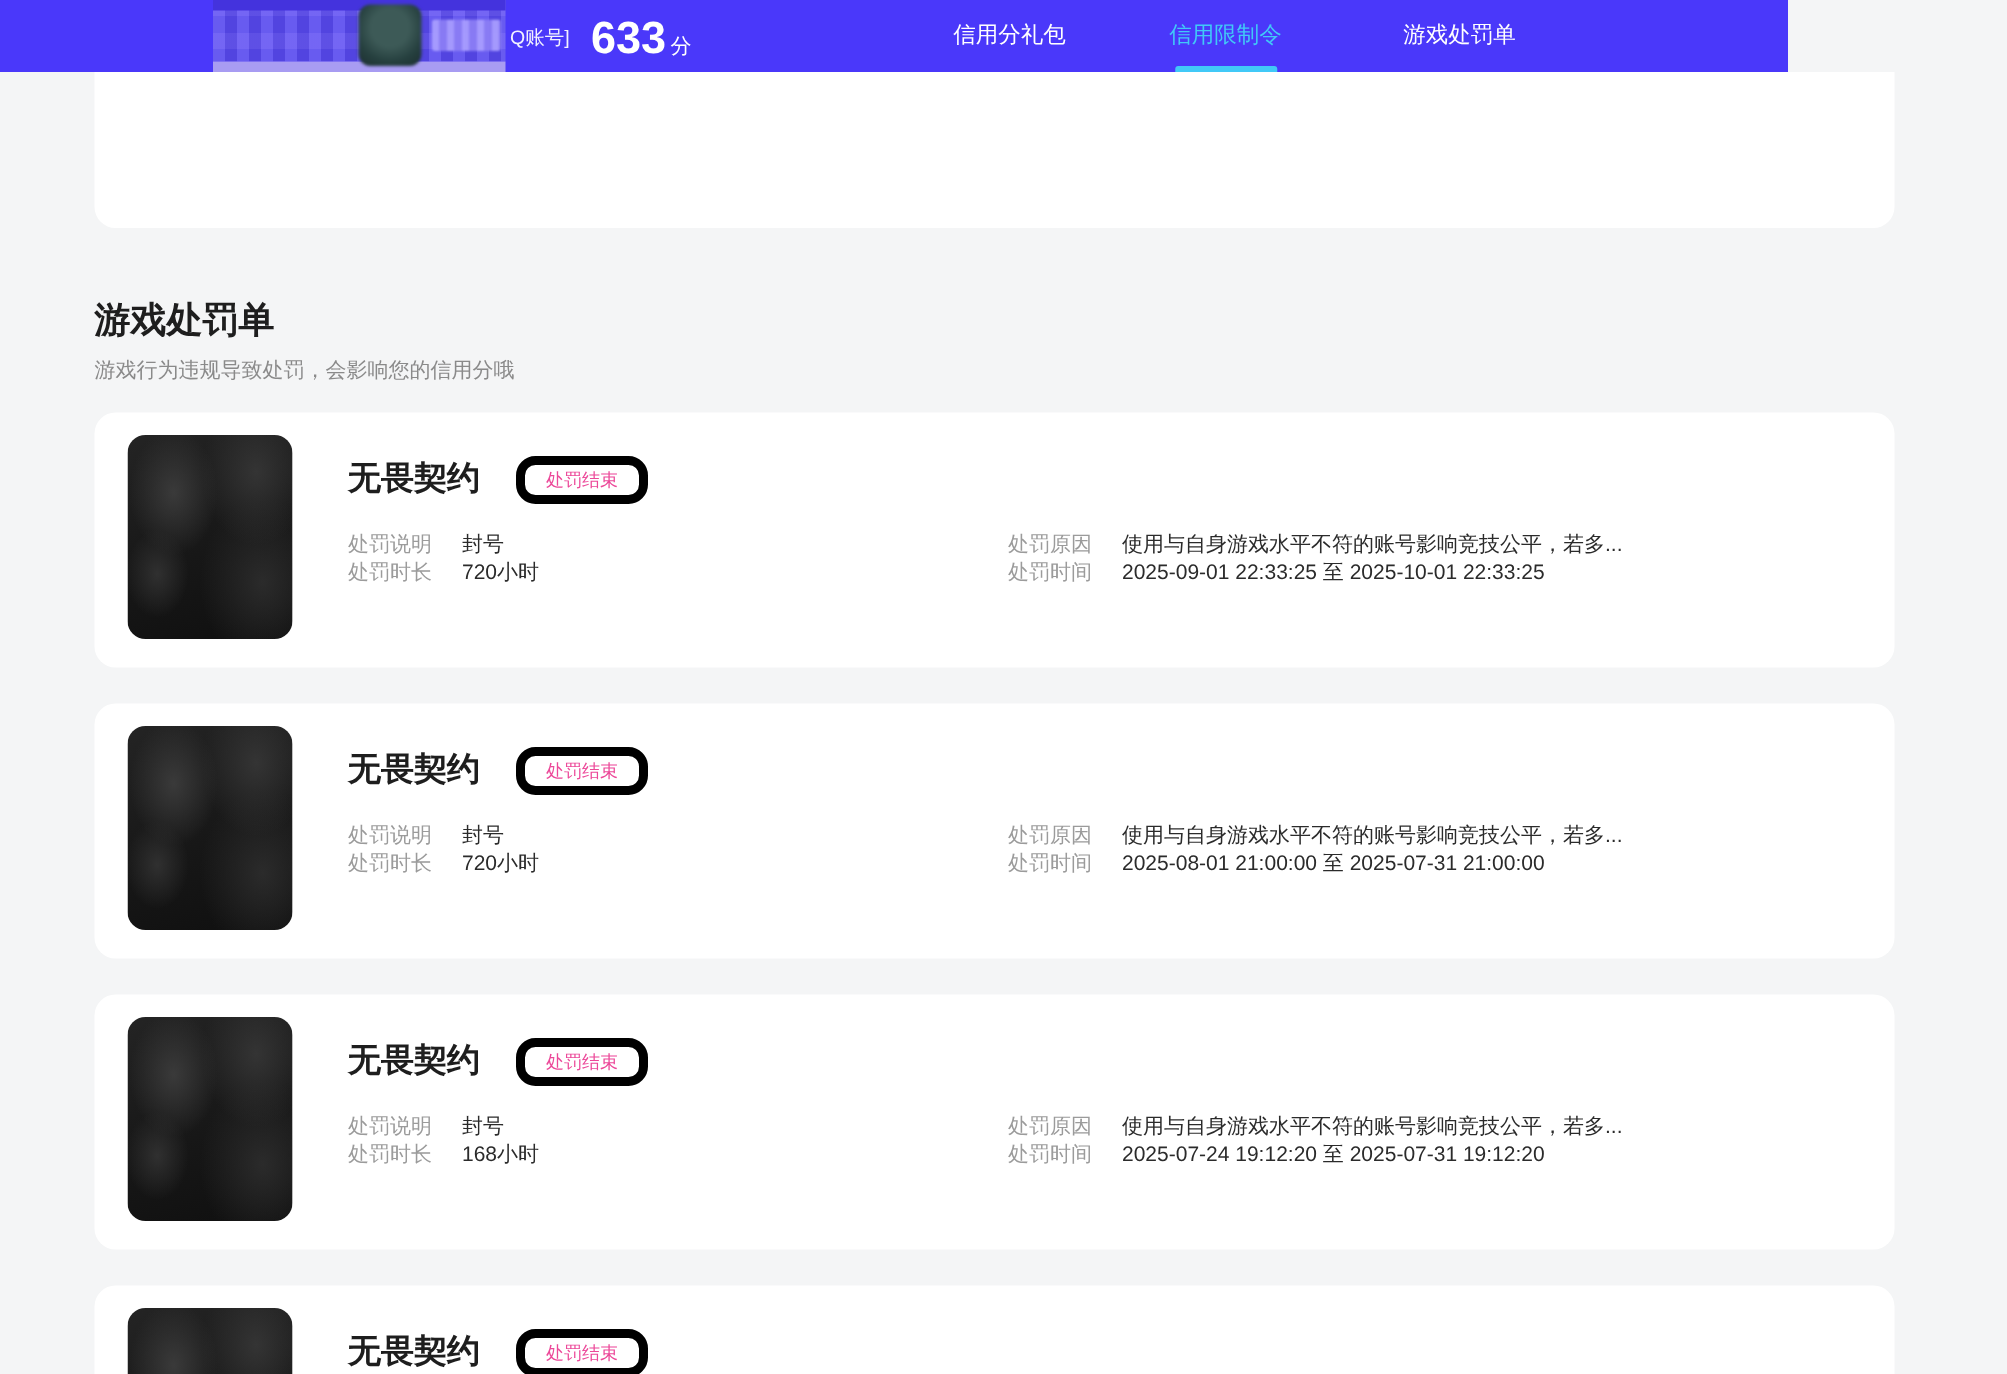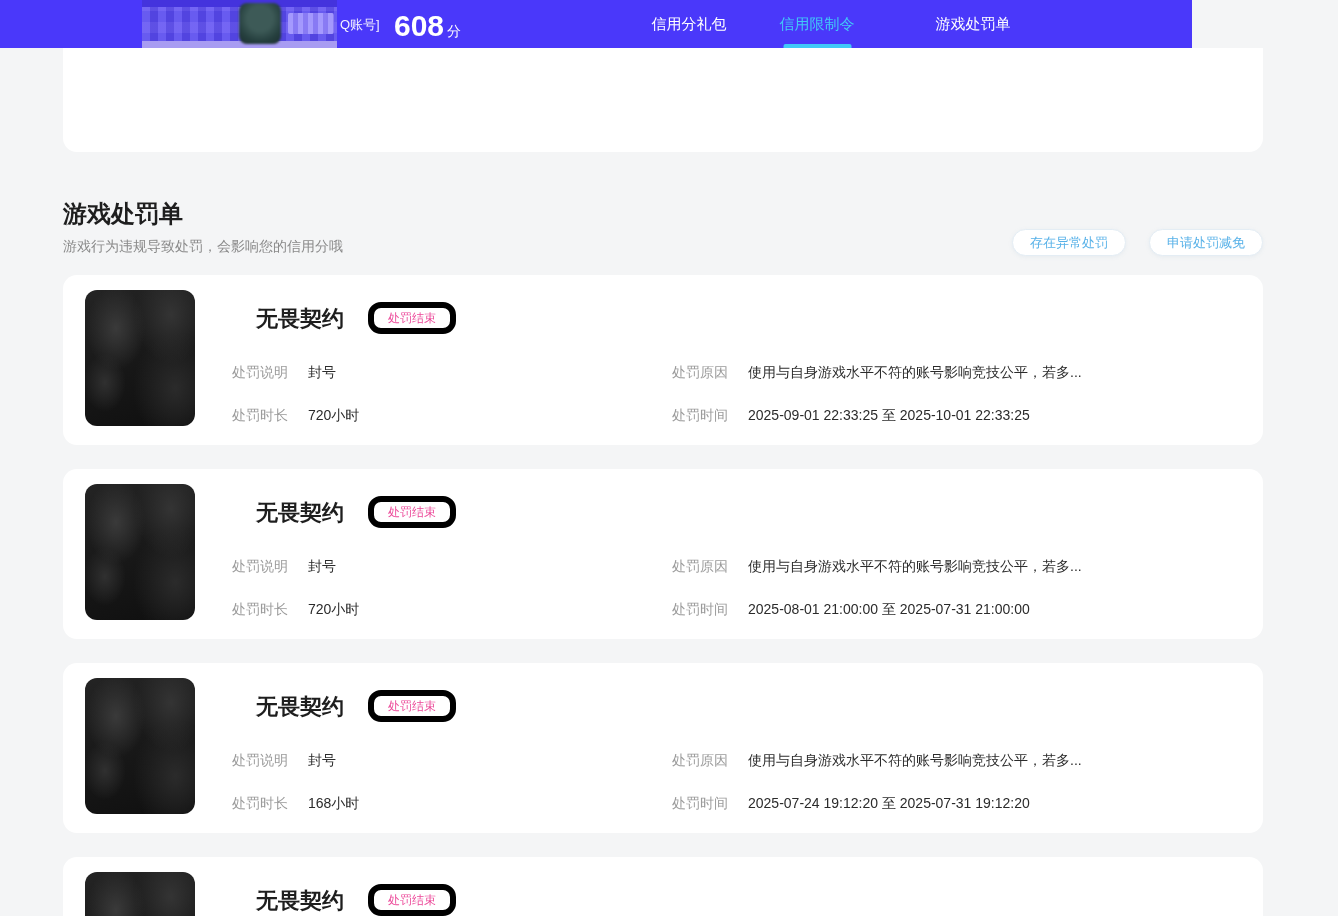--- a/index.html
+++ b/index.html
@@ -49,21 +49,21 @@
     display:flex; align-items:baseline; padding-top:9px; color:#fff;
   }
   .score-num { font-size:30px; font-weight:bold; line-height:34px; }
   .score-unit { font-size:14px; margin-left:3px; }
 
   .tab {
     position:absolute; top:0; height:48px; line-height:48px;
     font-size:15px; color:#ffffff; transform:translateX(-50%);
     cursor:pointer; white-space:nowrap;
   }
-  .tab-1 { left:689px; }
+  .tab-1 { left:673px; }
   .tab-2 { left:817px; }
   .tab-3 { left:973px; }
   .tab.active { color:#41c9f7; }
   .tab.active::after {
     content:""; position:absolute; left:50%; transform:translateX(-50%);
     bottom:0; width:68px; height:4px; background:#41c9f7; border-radius:2px 2px 0 0;
   }
 
   
   .notice-card {
@@ -96,64 +96,60 @@
   .thumb {
     flex:none; width:110px; height:136px; margin:15px 0 0 22px; border-radius:12px;
     background:
       radial-gradient(42px 60px at 28% 28%, #3a3a3a, transparent 70%),
       radial-gradient(52px 70px at 78% 18%, #343434, transparent 70%),
       radial-gradient(30px 42px at 18% 68%, #303030, transparent 70%),
       radial-gradient(60px 80px at 82% 72%, #2b2b2b, transparent 70%),
       linear-gradient(160deg, #242424 0%, #171717 55%, #0f0f0f 100%);
   }
   .content { flex:1; margin-left:37px; padding-top:29px; }
-  .title-row { display:flex; align-items:flex-end; height:30px;margin-left:24px; }
+  .title-row { display:flex; align-items:flex-start; height:30px; }
   .game-title { font-size:22px; font-weight:bold; color:#1e1e1e; }
   .status-badge {
     margin-left:24px; font-size:12px; color:#ec4899;
     border:6px solid #000000; border-radius:13px; padding:4px 14px; line-height:12px;
   }
   .fields {
-    margin-top:30px; display:grid; grid-template-columns:440px 1fr; row-gap:26px;
+    margin-top:20px; display:grid; grid-template-columns:440px 1fr; row-gap:2px;
   }
   .field { display:flex; font-size:14px; line-height:17px; white-space:nowrap; }
   .field .label { color:#9b9b9b; flex:none; margin-right:20px; }
   .field .value { color:#2b2b2b; }
 </style>
 </head>
 <body>
 
 <div class="header">
   <div class="censor">
     <div class="censor-body"></div>
     <div class="censor-top"></div>
     <div class="censor-avatar"></div>
     <div class="censor-name"></div>
     <div class="censor-bottom"></div>
   </div>
   <div class="acct-suffix">Q账号]</div>
   <div class="score-wrap">
-    <span class="score-num">608</span>
+    <span class="score-num">633</span>
     <span class="score-unit">分</span>
   </div>
   <div class="tab tab-1">信用分礼包</div>
   <div class="tab tab-2 active">信用限制令</div>
   <div class="tab tab-3">游戏处罚单</div>
 </div>
 
 <div class="notice-card">
 </div>
 
 <div class="section">
   <div class="section-title">游戏处罚单</div>
   <div class="section-sub">游戏行为违规导致处罚，会影响您的信用分哦</div>
-  <div class="section-btns">
-    <button class="pill-btn">存在异常处罚</button>
-    <button class="pill-btn">申请处罚减免</button>
-  </div>
 </div>
 
 <div class="cards" id="cards">
   <div class="card">
     <div class="thumb"></div>
     <div class="content">
       <div class="title-row">
         <span class="game-title">无畏契约</span>
         <span class="status-badge">处罚结束</span>
       </div>

